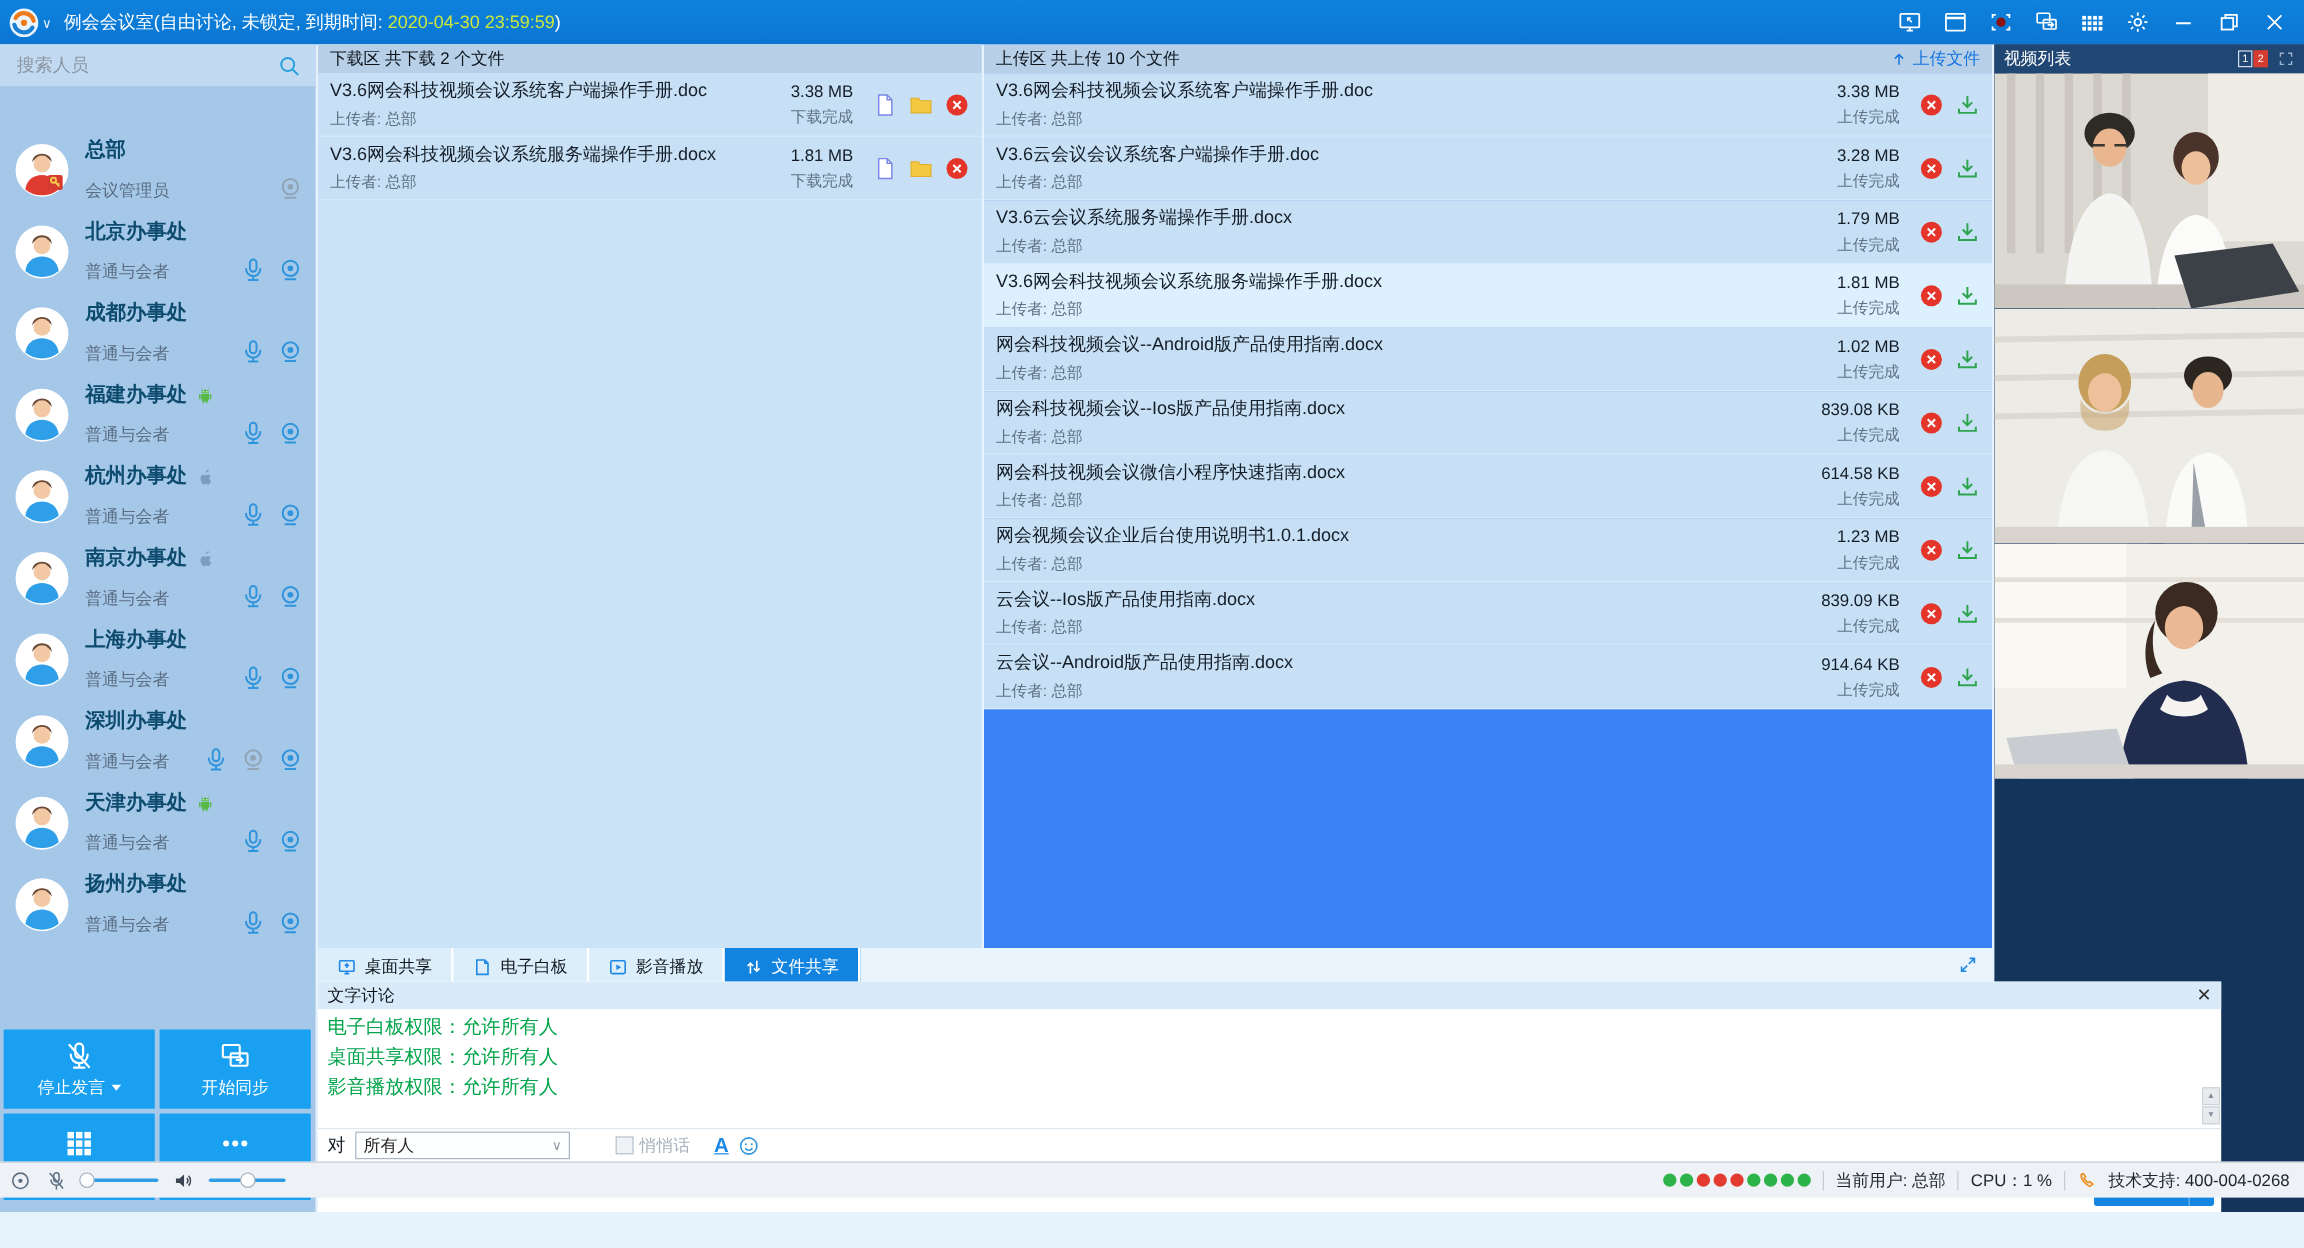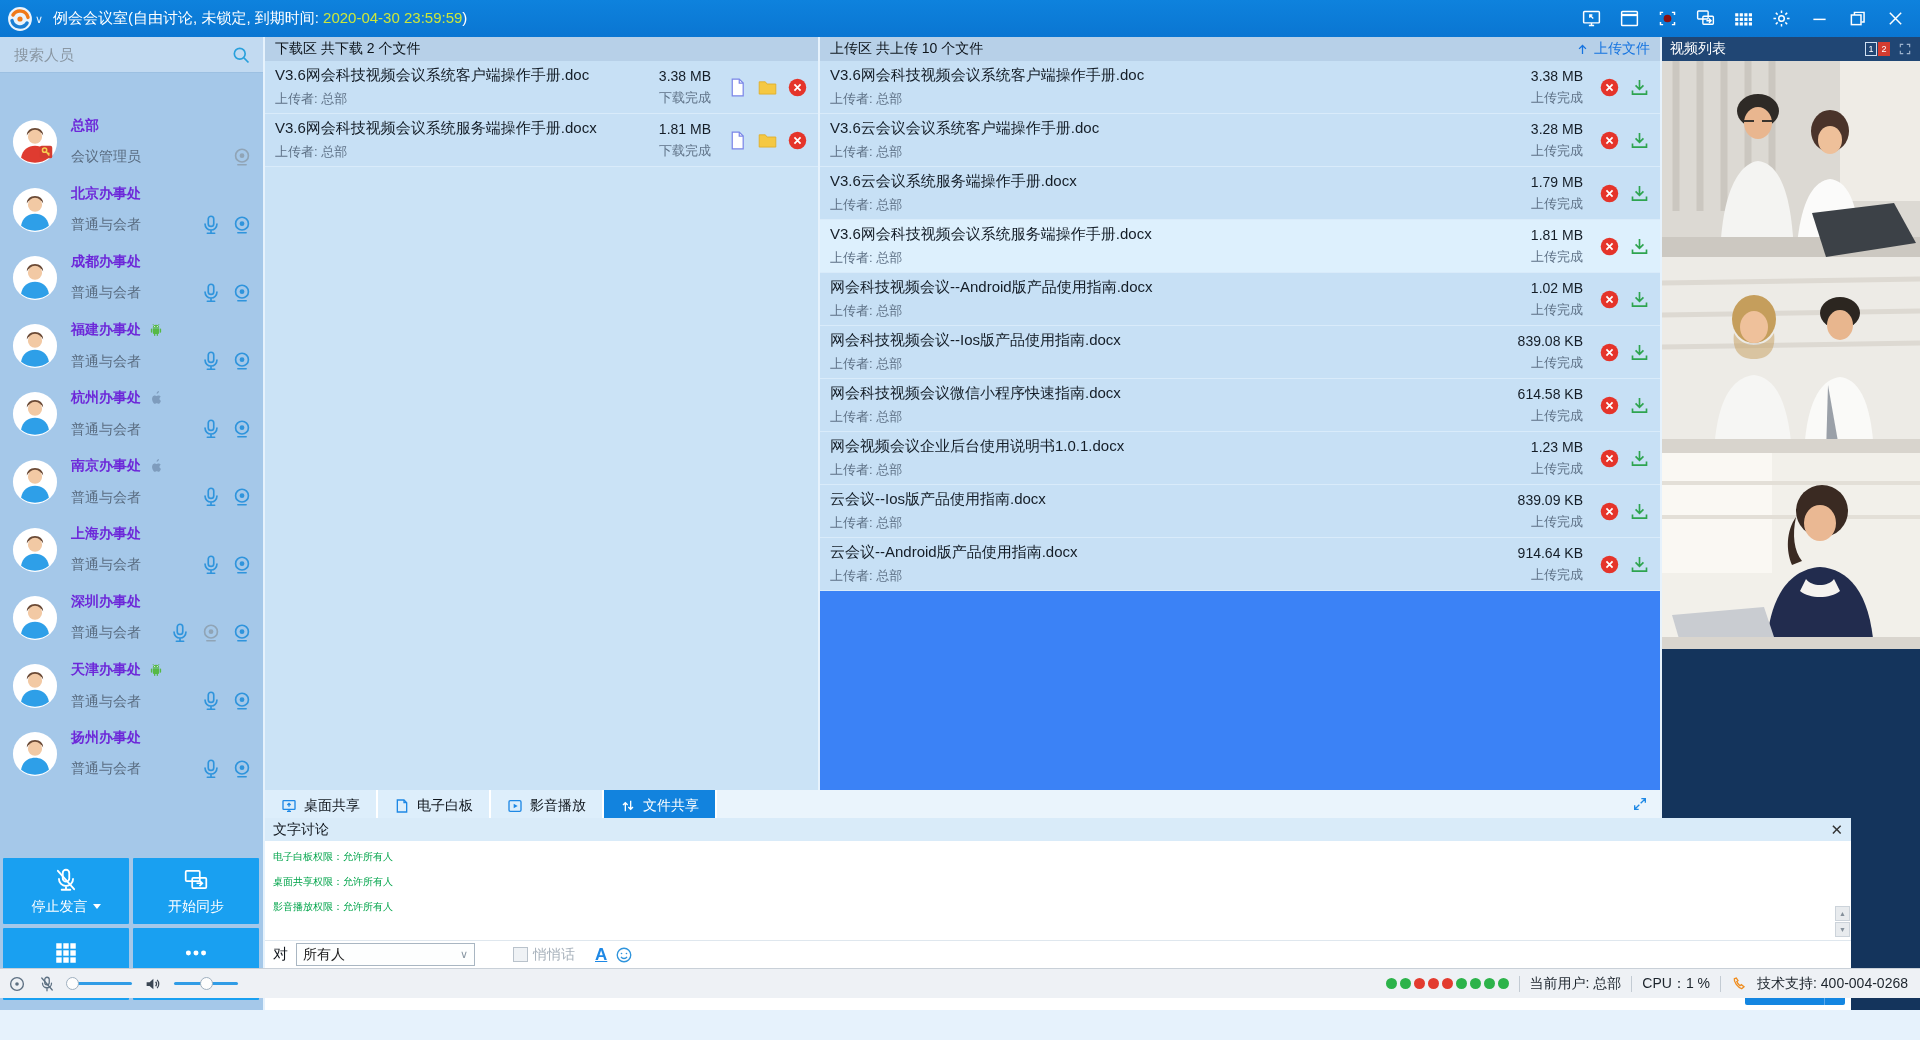--- a/index.html
+++ b/index.html
@@ -18,21 +18,21 @@
   .sidebar{position:absolute;left:0;top:37px;width:263px;height:973px;background:#a5c8e9}
   .sb-header{height:35px;background:#adcdeb;display:flex;align-items:center;padding:0 12px;font-size:17px;font-weight:bold;color:#10161d;border-bottom:1px solid #9cc0e2}
   .sb-search{height:35px;background:#c2daf1;display:flex;align-items:center;padding:0 12px;border-bottom:1px solid #9cc0e2}
   .sb-search input{flex:1;border:none;background:transparent;outline:none;font-size:15px;color:#33424f;font-family:inherit}
   .sb-search input::placeholder{color:#8a97a3}
   .sb-search .mag{width:20px;height:20px;color:#29a0dc}
   .p-list{position:absolute;left:0;top:71px;width:263px}
   .p-row{height:68px;display:flex;align-items:center;padding:0 10px 0 12px;box-sizing:border-box}
   .avatar{width:46px;height:46px;flex:0 0 46px}
   .p-main{flex:1;margin-left:13px;min-width:0}
-  .p-name{font-size:14px;font-weight:bold;color:#6d28d9;display:flex;align-items:center;gap:7px;line-height:1.1}
+  .p-name{font-size:17px;font-weight:bold;color:#0c4a6e;display:flex;align-items:center;gap:7px;line-height:1.1}
   .p-role{font-size:14px;color:#5a6d82;margin-top:15px}
   .pf{width:16px;height:16px;display:none}
   .p-row.android .ic-android{display:block}
   .p-row.apple .ic-apple{display:block}
   .p-ic{display:flex;gap:9px;align-self:flex-end;margin-bottom:8px}
   .p-ic .i{width:22px;height:22px;display:none}
   .p-row.mic .i-mic{display:block}
   .p-row.cam .i-cam{display:block}
   .p-row.camgray .i-camg{display:block}
   .av-admin{display:none}
@@ -75,21 +75,21 @@
   .tab{display:flex;align-items:center;gap:7px;padding:16px 16px;font-size:14px;color:#10161d;border-right:2px solid #fff;cursor:pointer;background:#ddeefb}
   .tab .tic{width:16px;height:16px;color:#1e88e5}
   .tab.active{background:#1283de;color:#fff}
   .tab.active .tic{color:#fff}
   .tabs-exp{margin-left:auto;align-self:center;margin-right:12px;width:16px;height:16px;color:#1e88e5;cursor:pointer}
   
   .chat{position:absolute;left:265px;top:818px;width:1586px;height:192px;background:#fff;display:flex;flex-direction:column}
   .chat-h{height:23px;background:#d9ebf9;display:flex;align-items:center;padding:0 8px;font-size:14px;color:#10161d;flex:0 0 23px}
   .chat-x{margin-left:auto;font-size:15px;color:#333;cursor:pointer;line-height:1}
   .msgs{flex:0 0 99px;position:relative;padding:3px 0;box-sizing:border-box}
-  .msg{font-size:10px;color:#00a44a;line-height:25px;padding-left:8px}
+  .msg{font-size:16px;color:#00a44a;line-height:25px;padding-left:8px}
   .msc{position:absolute;right:1px;bottom:3px;display:flex;flex-direction:column;gap:1px}
   .msc span{width:13px;height:13px;background:#e8ebee;border:1px solid #ccd3da;color:#85909b;font-size:7px;display:flex;align-items:center;justify-content:center;cursor:pointer}
   .inrow{flex:0 0 27px;border-top:1px solid #dfe7ee;border-bottom:1px solid #dfe7ee;display:flex;align-items:center;padding:0 8px;gap:8px}
   .to-lab{font-size:15px;color:#10161d}
   .to-sel{width:165px;height:21px;border:1px solid #a9b6c2;background:#fdfefe;display:flex;align-items:center;padding:0 6px;font-size:14px;color:#222;cursor:pointer}
   .to-sel .chev{margin-left:auto;color:#8a97a3;font-size:11px}
   .whisper{display:flex;align-items:center;gap:5px;margin-left:30px;color:#a8b2bc;font-size:14px}
   .wbox{width:13px;height:13px;border:1px solid #b9c2cb;background:#eff2f5}
   .fontA{color:#1e88e5;font-size:17px;font-weight:bold;text-decoration:underline;cursor:pointer;margin-left:12px}
   .emoji{width:18px;height:18px;color:#2f94dc;cursor:pointer}

